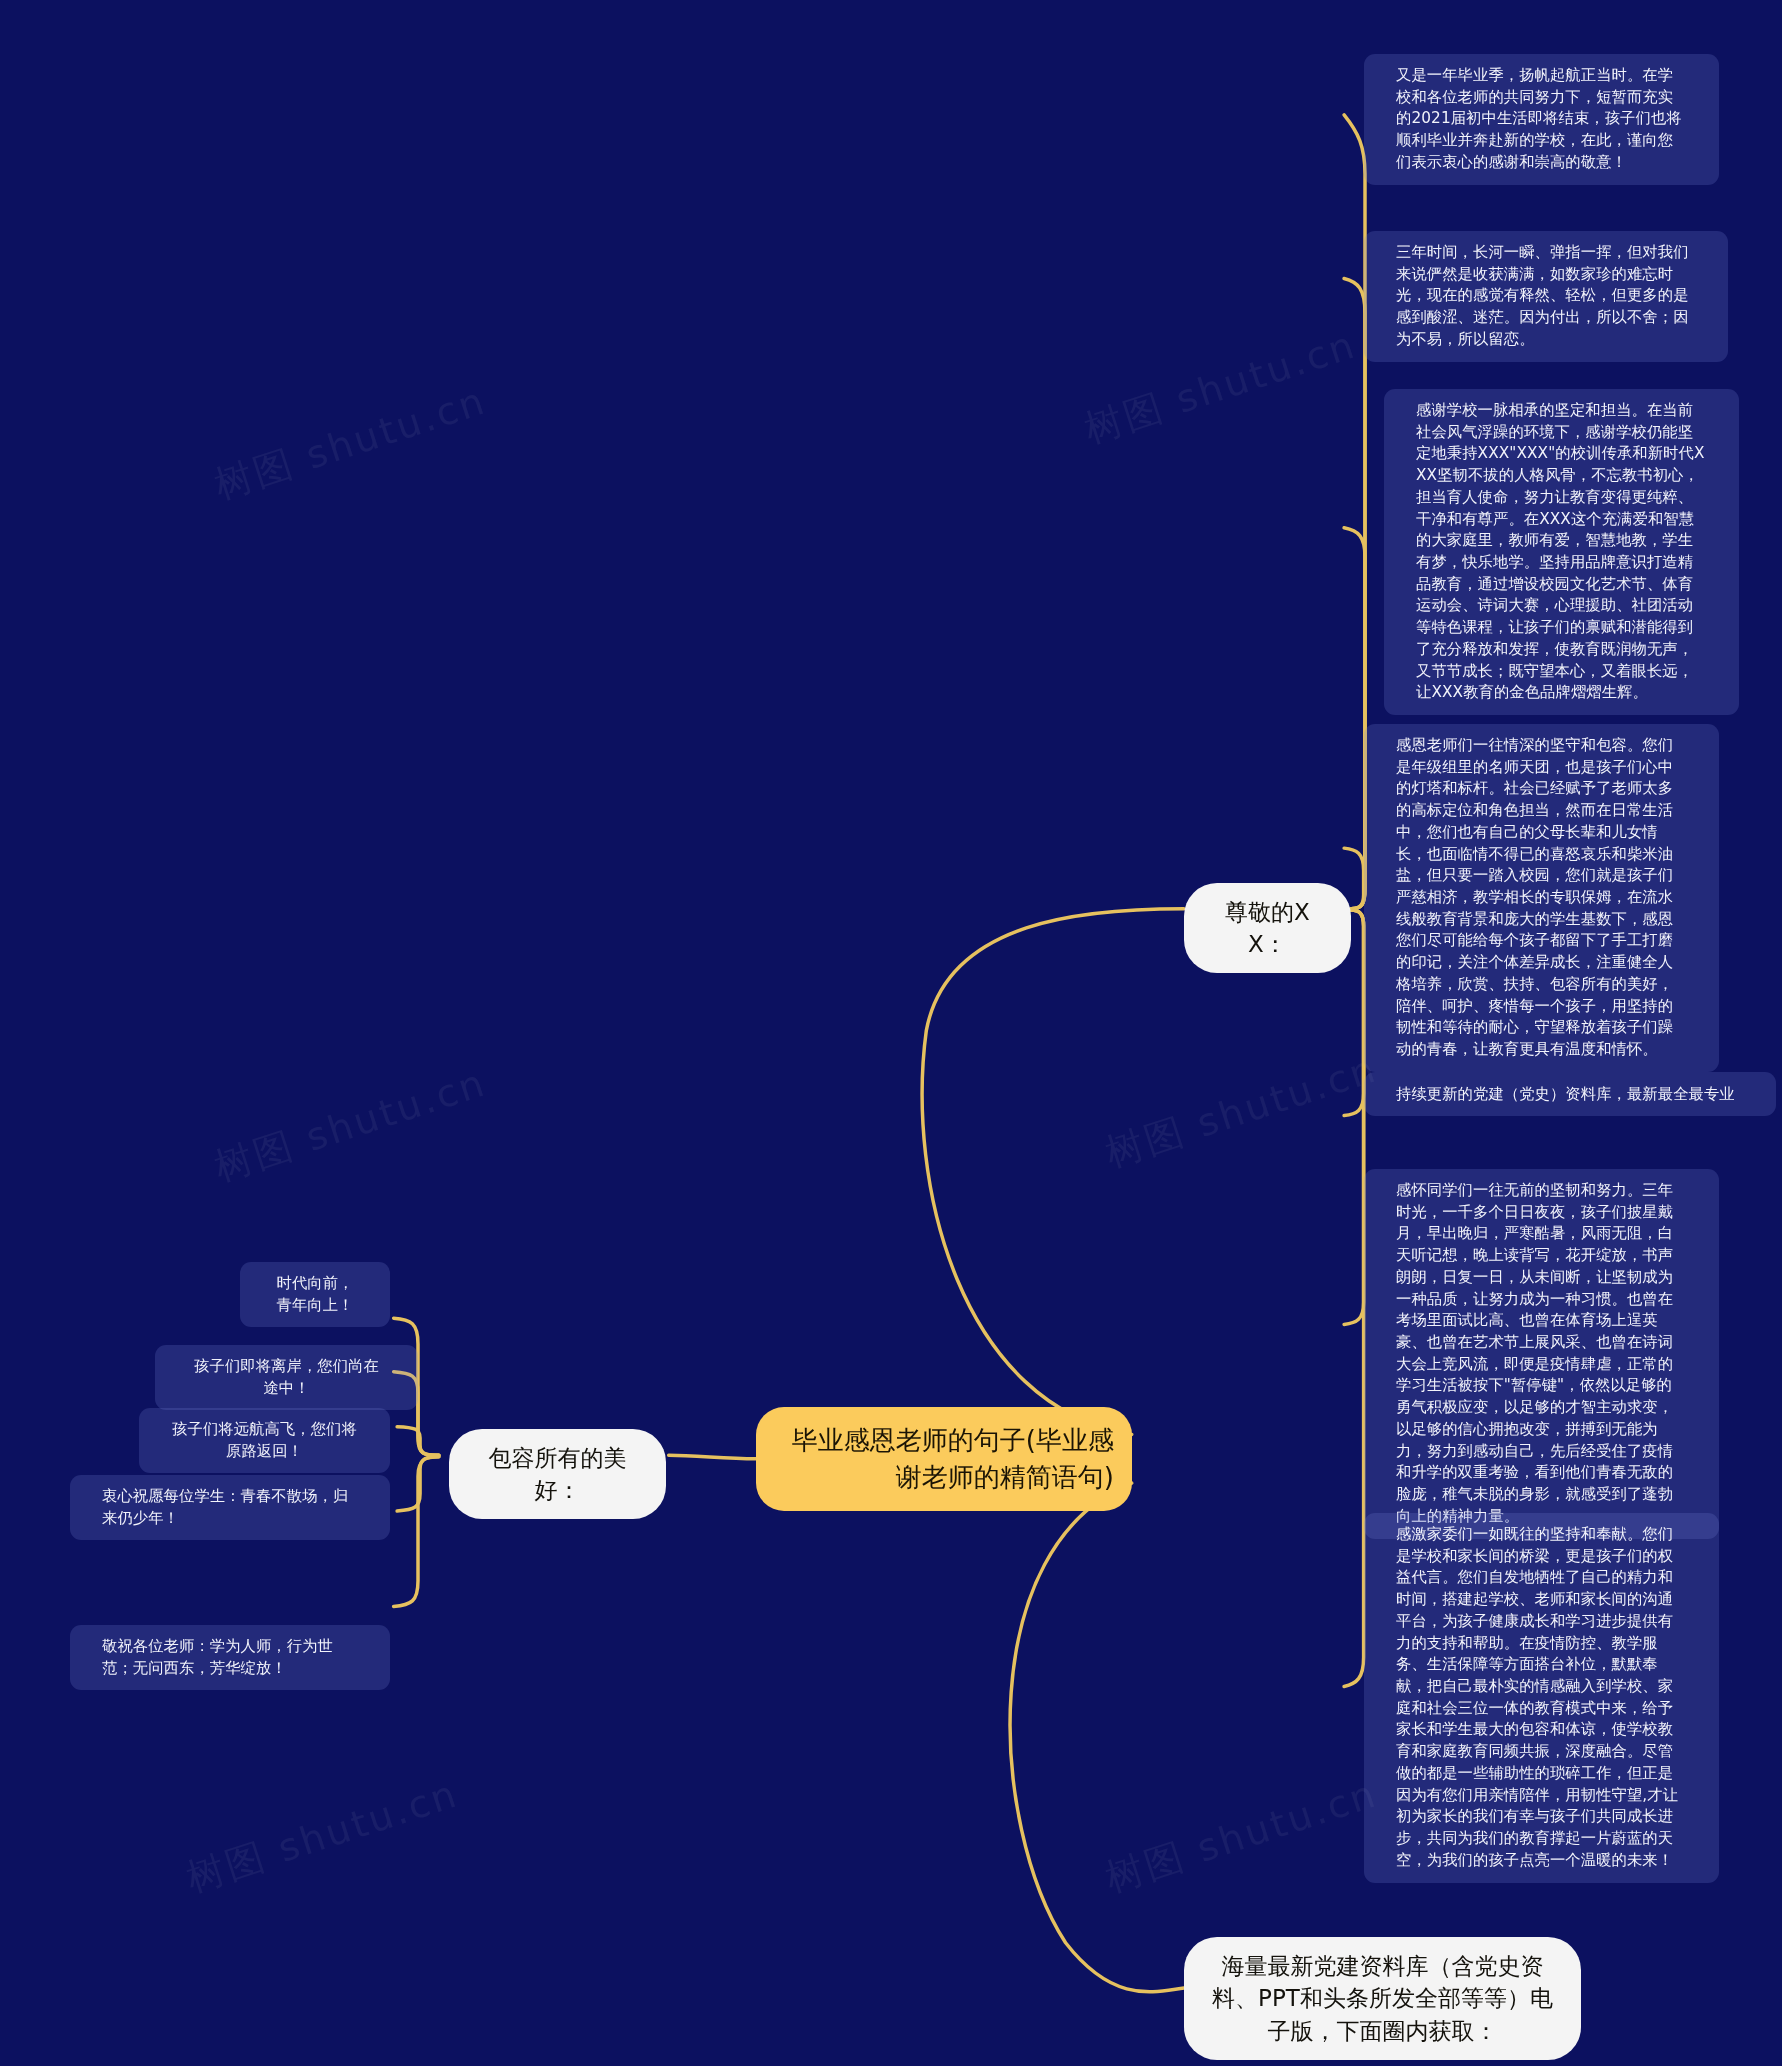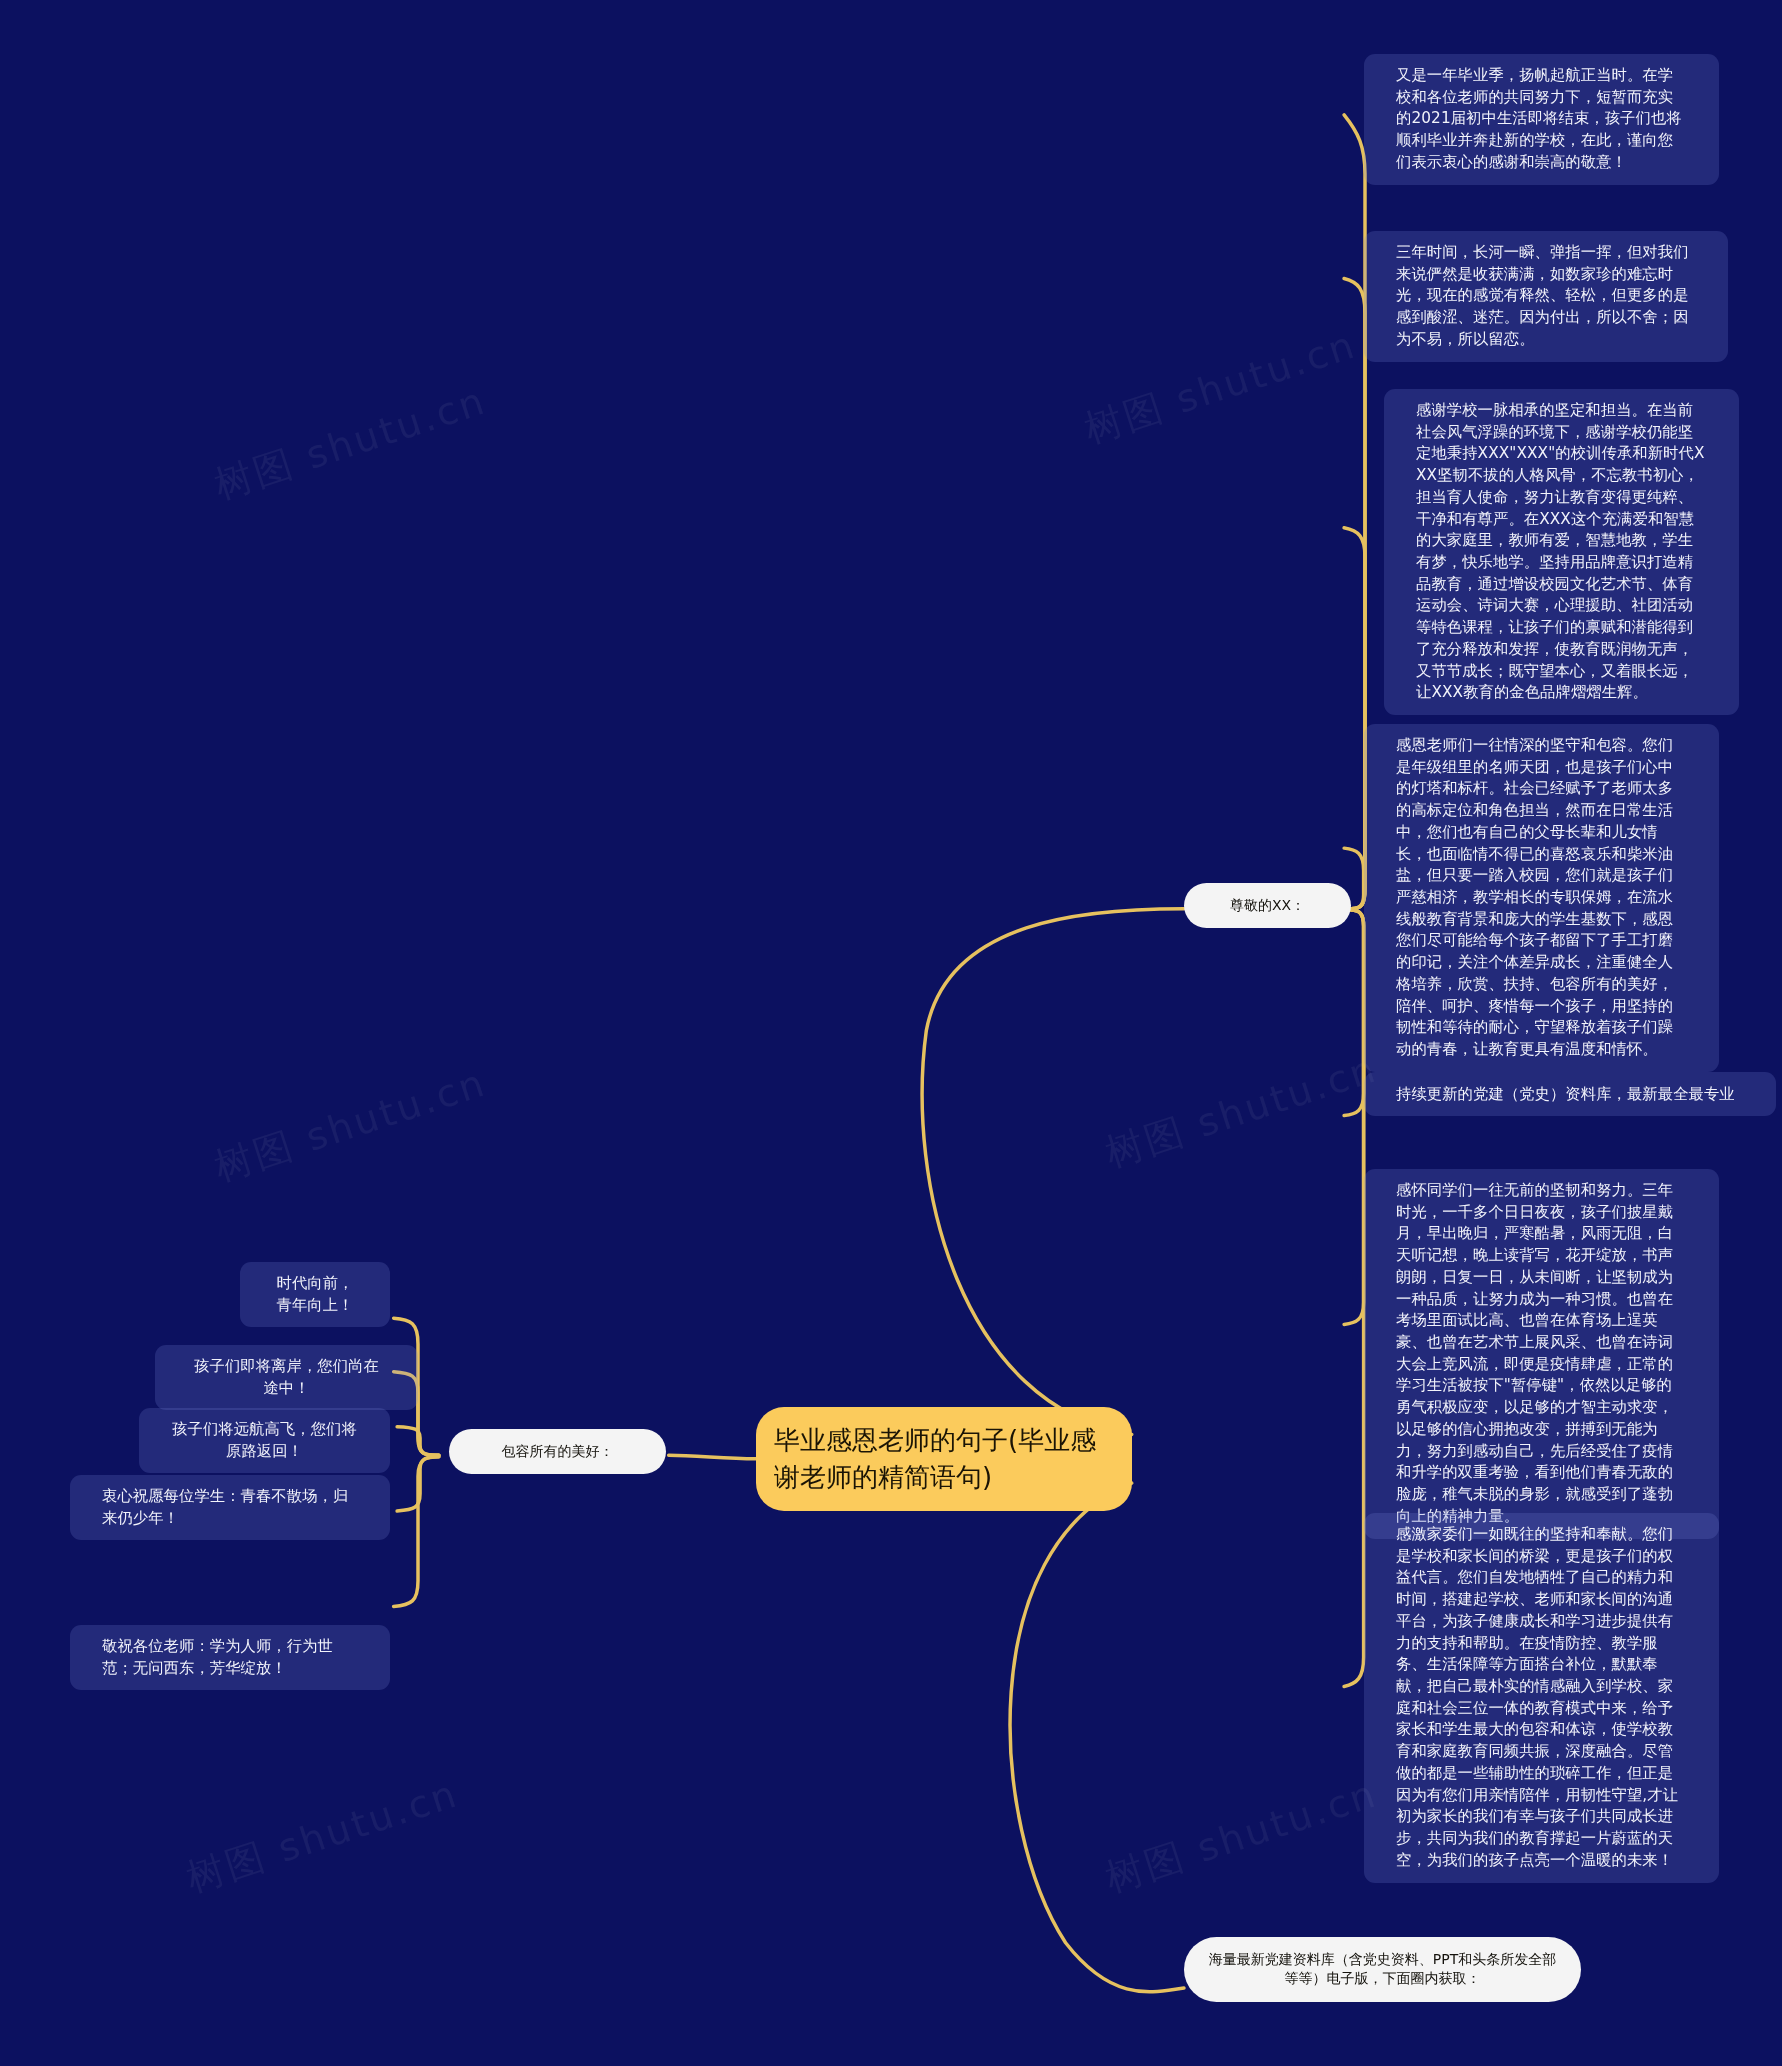--- a/index.html
+++ b/index.html
@@ -43,31 +43,31 @@
     line-height: 1.42;
     word-break: break-all;
   }
 
   
   .node.root {
     background: #fbcb5c;
     color: #1a1405;
     border-radius: 28px;
     font-size: 26px;
-    text-align: left;
+    text-align: right;
     padding: 15.3px 18px;
     font-weight: 500;
   }
 
   
   .node.branch {
     background: #f4f4f4;
     color: #14120c;
     border-radius: 33px;
-    font-size: 14px;
+    font-size: 23px;
     text-align: center;
     padding: 12.5px 24px;
     font-weight: 500;
   }
 
   
   .node.leaf {
     background: rgba(120,130,215,0.22);
     color: #f2f3fb;
     border-radius: 11px;

